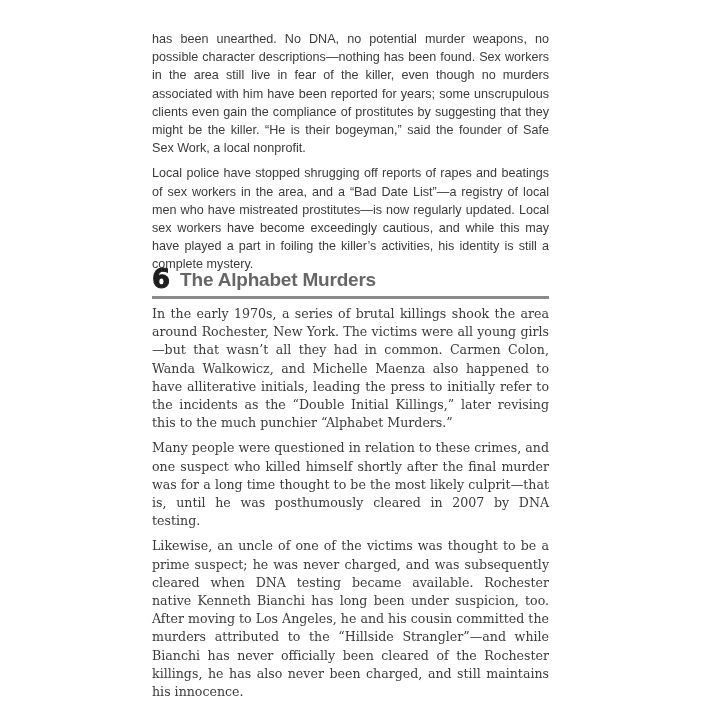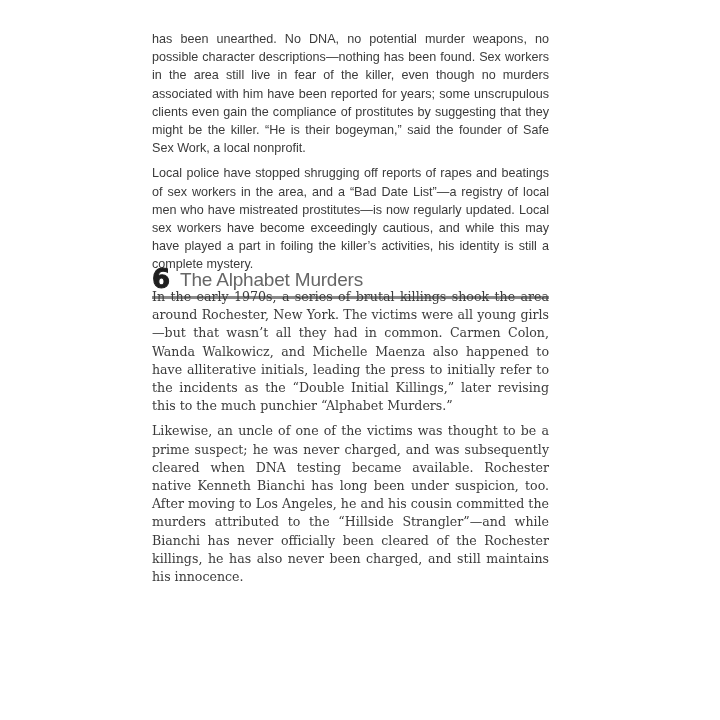--- a/index.html
+++ b/index.html
@@ -5,41 +5,42 @@
   html, body { margin:0; padding:0; background:#ffffff; }
   body { width:720px; height:720px; position:relative; overflow:hidden; }
   .page { position:absolute; left:152px; top:30px; width:397px; color:#3b3b3b;
     font-family:Liberation Sans, sans-serif; font-size:12.6px; line-height:18.2px; }
   .para { margin:0 0 7px 0; text-align:justify; hyphens:manual; }
   .heading { position:absolute; left:152px; top:262px; width:397px; height:34px;
     border-bottom:3px solid #8a8a8a; display:flex; align-items:flex-end; }
   .heading-num { font-family:"DejaVu Sans", sans-serif; font-weight:bold; font-size:26px;
     color:#1e1e1e; line-height:30px; margin-right:10px; padding-bottom:2px;
     -webkit-text-stroke:1px #1e1e1e; }
-  .heading-title { font-family:"Liberation Sans", sans-serif; font-weight:normal; font-size:19px;
+  .heading-title { font-family:"Liberation Sans", sans-serif; font-weight:bold; font-size:19px;
     color:#666666; line-height:30px; padding-bottom:1px; letter-spacing:-0.2px; }
-  .section2 { position:absolute; left:152px; top:288px; width:397px; color:#3b3b3b;
+  .section2 { position:absolute; left:152px; top:305px; width:397px; color:#3b3b3b;
     font-family:"DejaVu Serif", serif; font-size:12.6px; line-height:18.2px; }
   .footer { position:absolute; left:0; top:640px; width:720px; height:80px; }
 </style>
 </head>
 <body>
 
 <div class="page">
   <p class="para">has been unearthed. No DNA, no potential murder weapons, no possible character descriptions—nothing has been found. Sex workers in the area still live in fear of the killer, even though no murders associated with him have been reported for years; some unscrupulous clients even gain the compliance of prostitutes by suggesting that they might be the killer. “He is their bogeyman,” said the founder of Safe Sex Work, a local nonprofit.</p>
   <p class="para">Local police have stopped shrugging off reports of rapes and beatings of sex workers in the area, and a “Bad Date List”—a registry of local men who have mistreated prostitutes—is now regularly updated. Local sex workers have become exceedingly cautious, and while this may have played a part in foiling the killer’s activities, his identity is still a complete mystery.</p>
 </div>
 
 <div class="heading">
   <span class="heading-num">6</span>
   <span class="heading-title">The Alphabet Murders</span>
 </div>
 
 <div class="section2">
   <p class="para">In the early 1970s, a series of brutal killings shook the area around Roch­ester, New York. The victims were all young girls—but that wasn’t all they had in common. Carmen Colon, Wanda Walkowicz, and Michelle Maenza also happened to have alliterative initials, leading the press to initially refer to the incidents as the “Double Initial Killings,” later revising this to the much punchier “Alphabet Murders.”</p>
+  <p class="para">Many people were questioned in relation to these crimes, and one suspect who killed himself shortly after the final murder was for a long time thought to be the most likely culprit—that is, until he was posthumously cleared in 2007 by DNA testing.</p>
   <p class="para">Likewise, an uncle of one of the victims was thought to be a prime suspect; he was never charged, and was subsequently cleared when DNA testing became available. Rochester native Kenneth Bianchi has long been under suspicion, too. After moving to Los Angeles, he and his cousin committed the murders attributed to the “Hillside Strangler”—and while Bianchi has never officially been cleared of the Rochester killings, he has also never been charged, and still maintains his innocence.</p>
 </div>
 
 <div class="footer">
   
   
   
 </div>
 
 </body></html>

